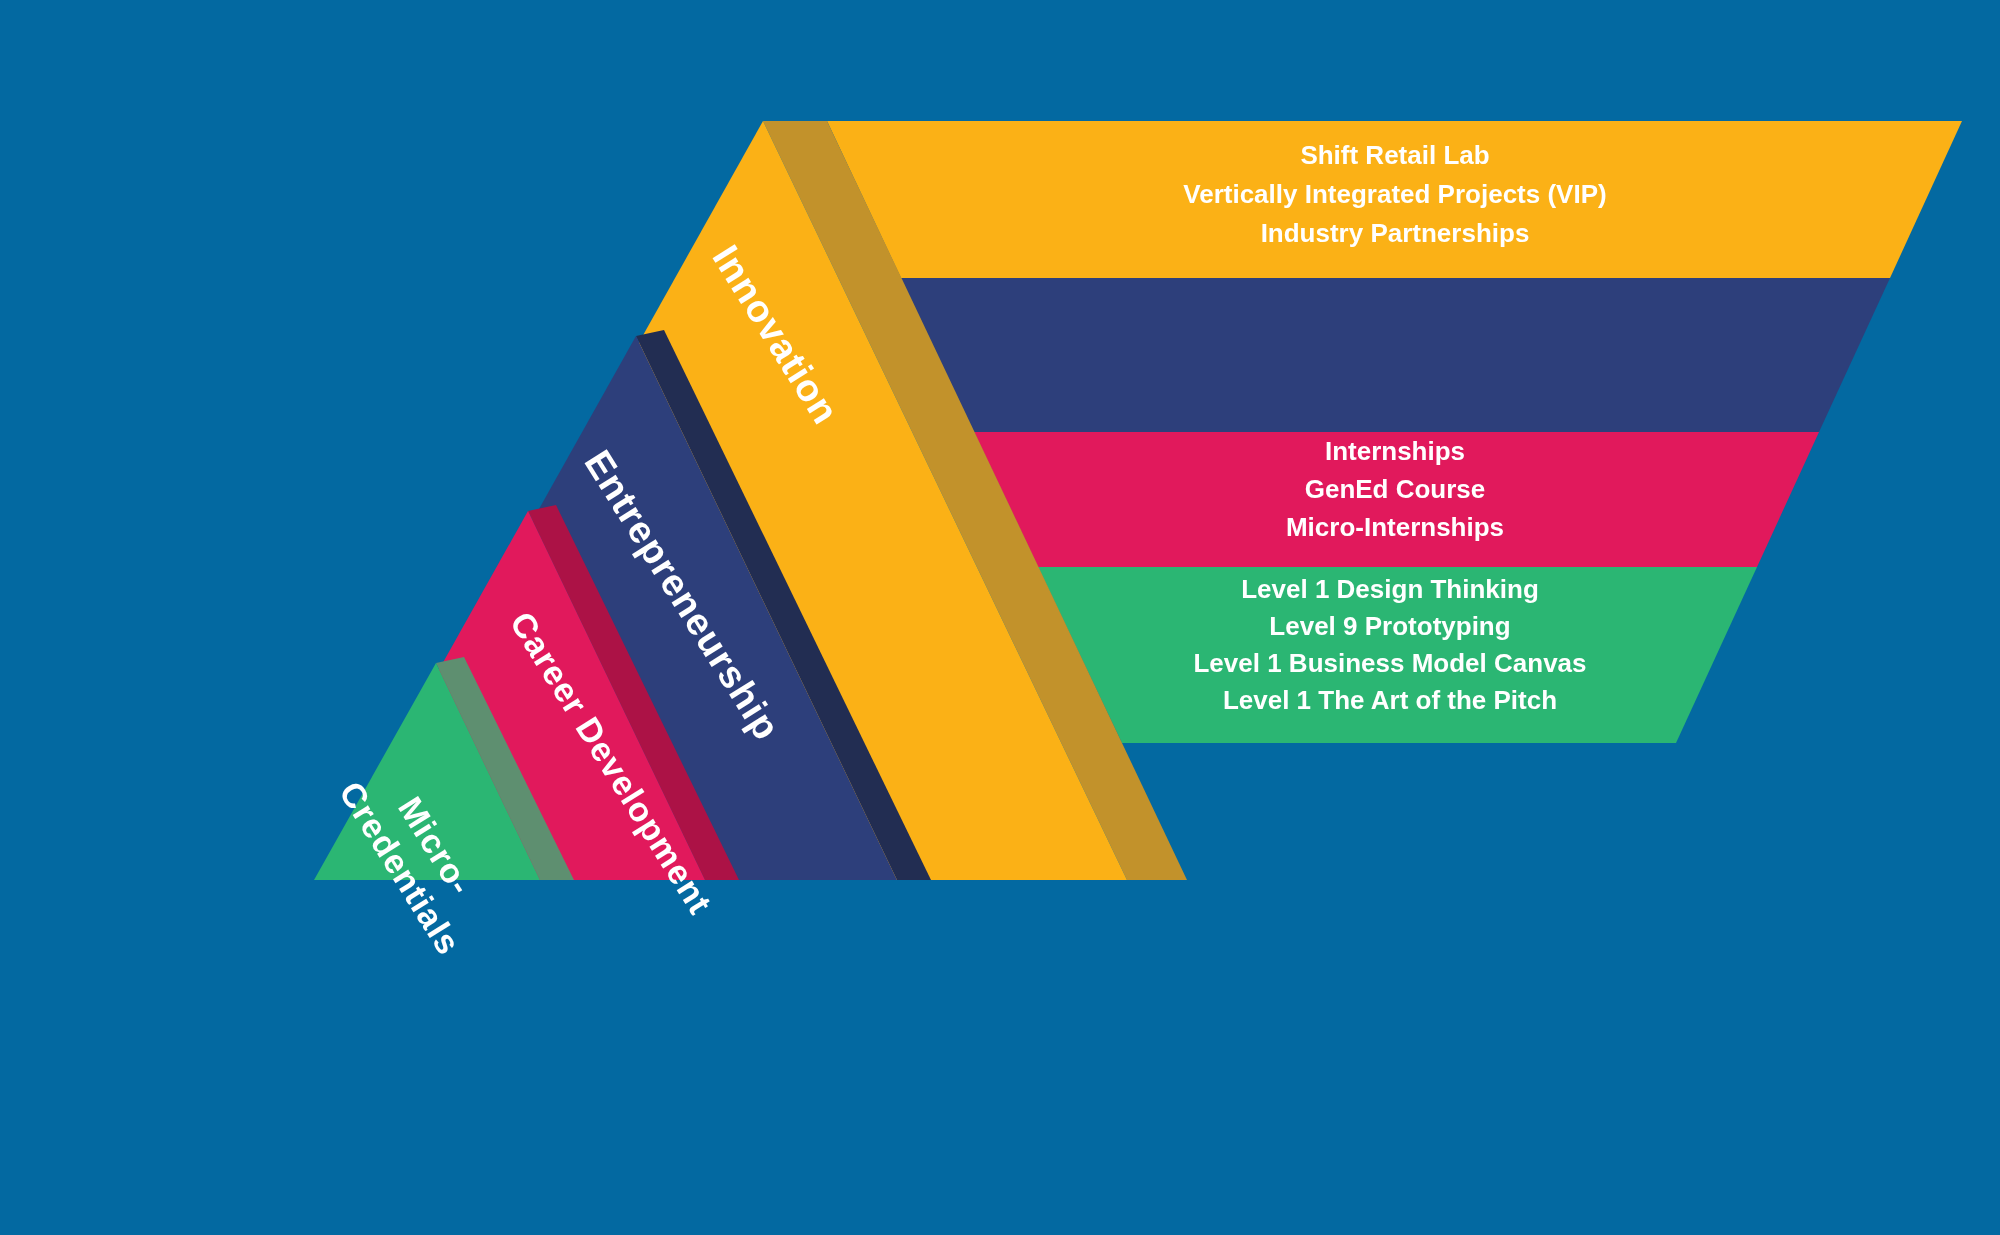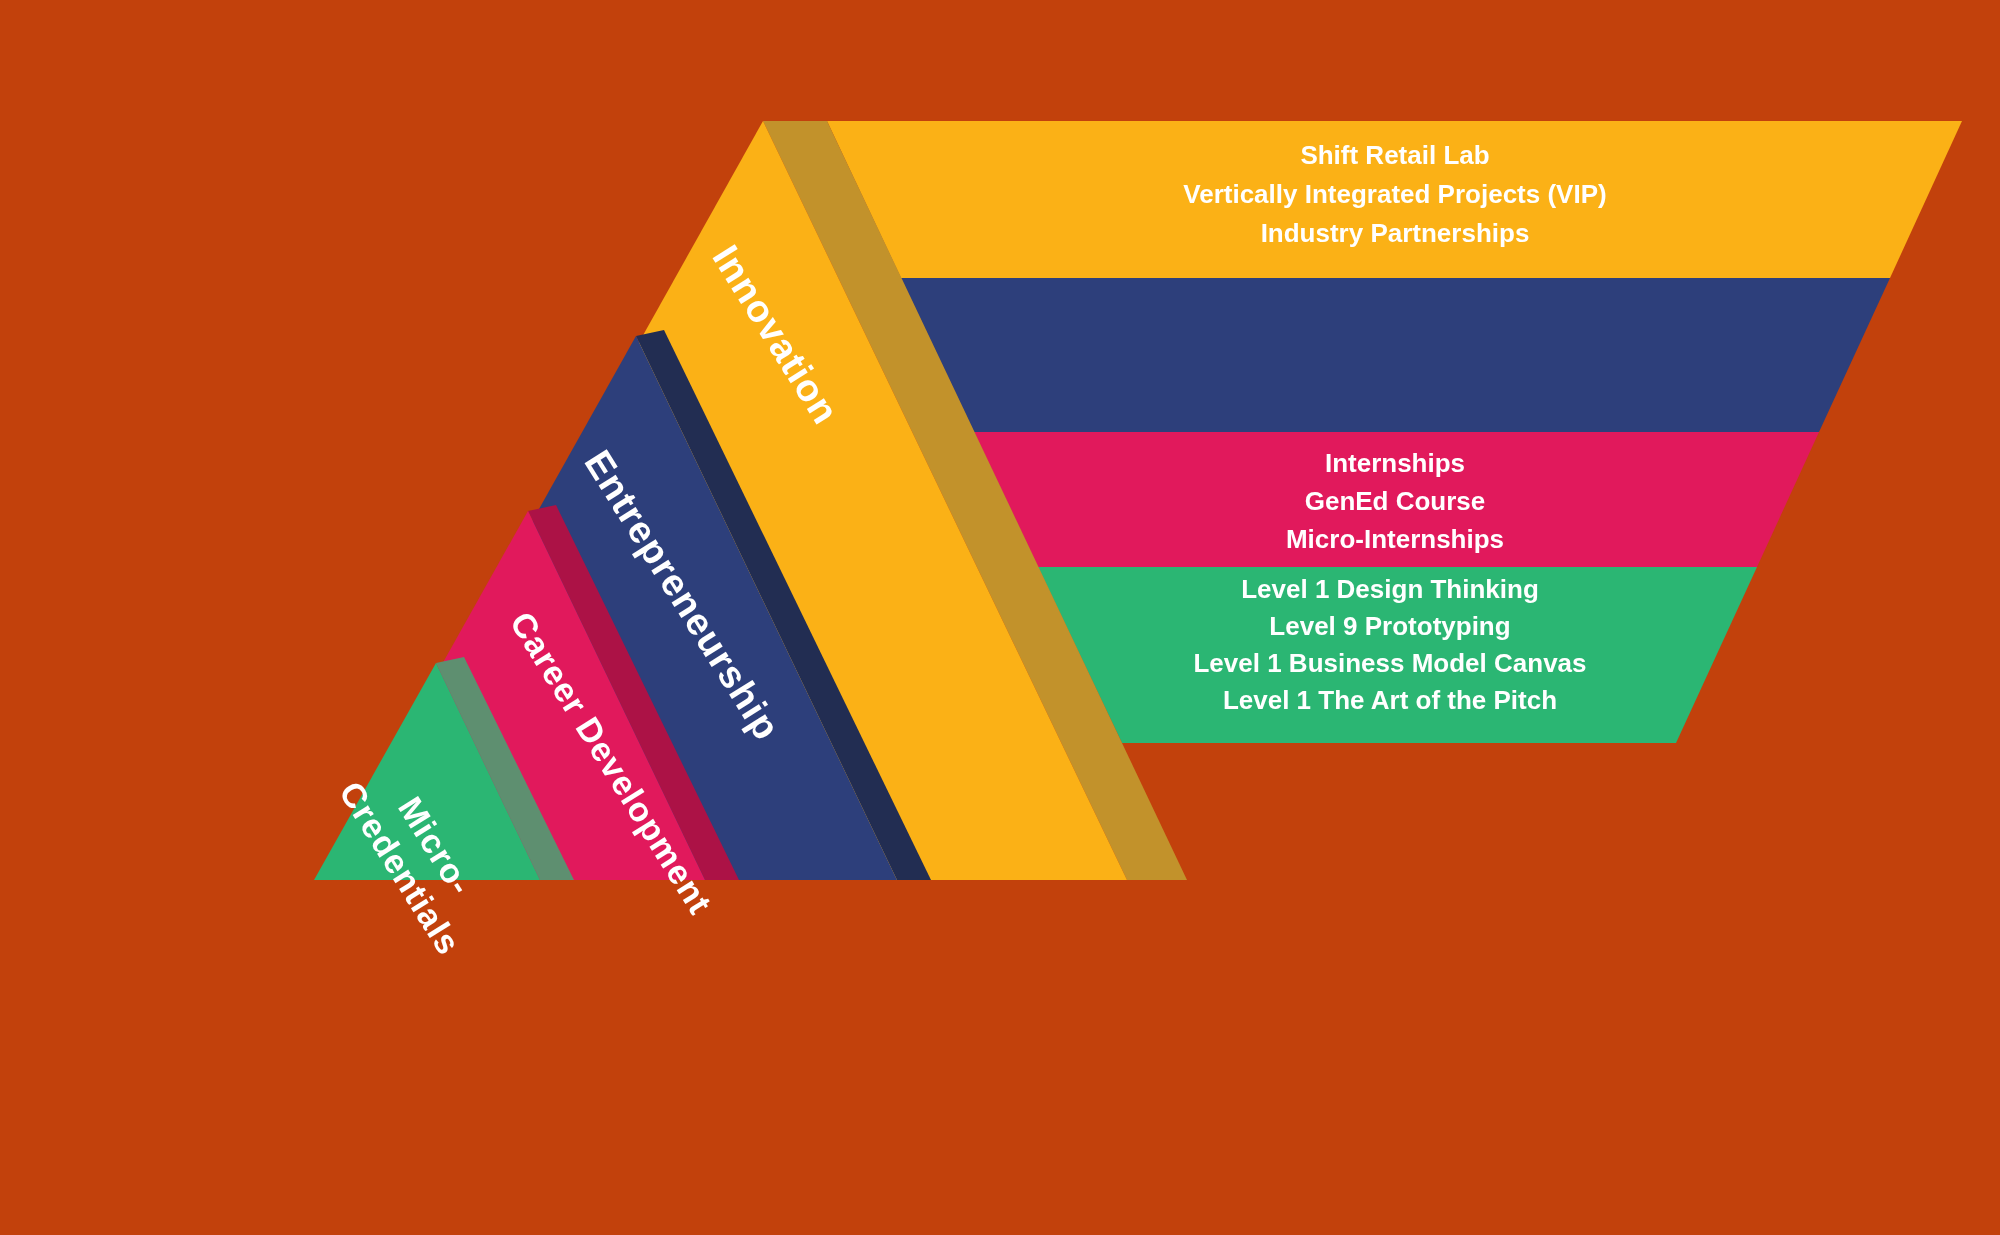--- a/index.html
+++ b/index.html
@@ -4,42 +4,42 @@
 <style>
   html, body {
     margin: 0;
     padding: 0;
     background: #000000;
   }
   .stage {
     position: relative;
     width: 2000px;
     height: 1235px;
-    background: #c2410c;
+    background: #0369a1;
     overflow: hidden;
     font-family: "Liberation Sans", sans-serif;
   }
   .stage svg {
     position: absolute;
     left: 0;
     top: 0;
   }
   .band-list {
     position: absolute;
     text-align: center;
     color: #FFFFFF;
     font-weight: 700;
     font-size: 26px;
   }
   .band-list .line {
     white-space: nowrap;
   }
   .band-list-0 { left: 880px;  top: 136px; width: 1030px; line-height: 39px; }
   .band-list-1 { left: 880px;  top: 296px; width: 1030px; line-height: 40px; }
-  .band-list-2 { left: 940px;  top: 444px; width: 910px;  line-height: 38px; }
+  .band-list-2 { left: 940px;  top: 432px; width: 910px;  line-height: 38px; }
   .band-list-3 { left: 1000px; top: 571px; width: 780px;  line-height: 37px; }
   .ribbon-label {
     position: absolute;
     color: #FFFFFF;
     font-weight: 700;
     font-size: 38px;
     letter-spacing: 1px;
     white-space: nowrap;
     transform: rotate(58deg);
     transform-origin: 0 0;

